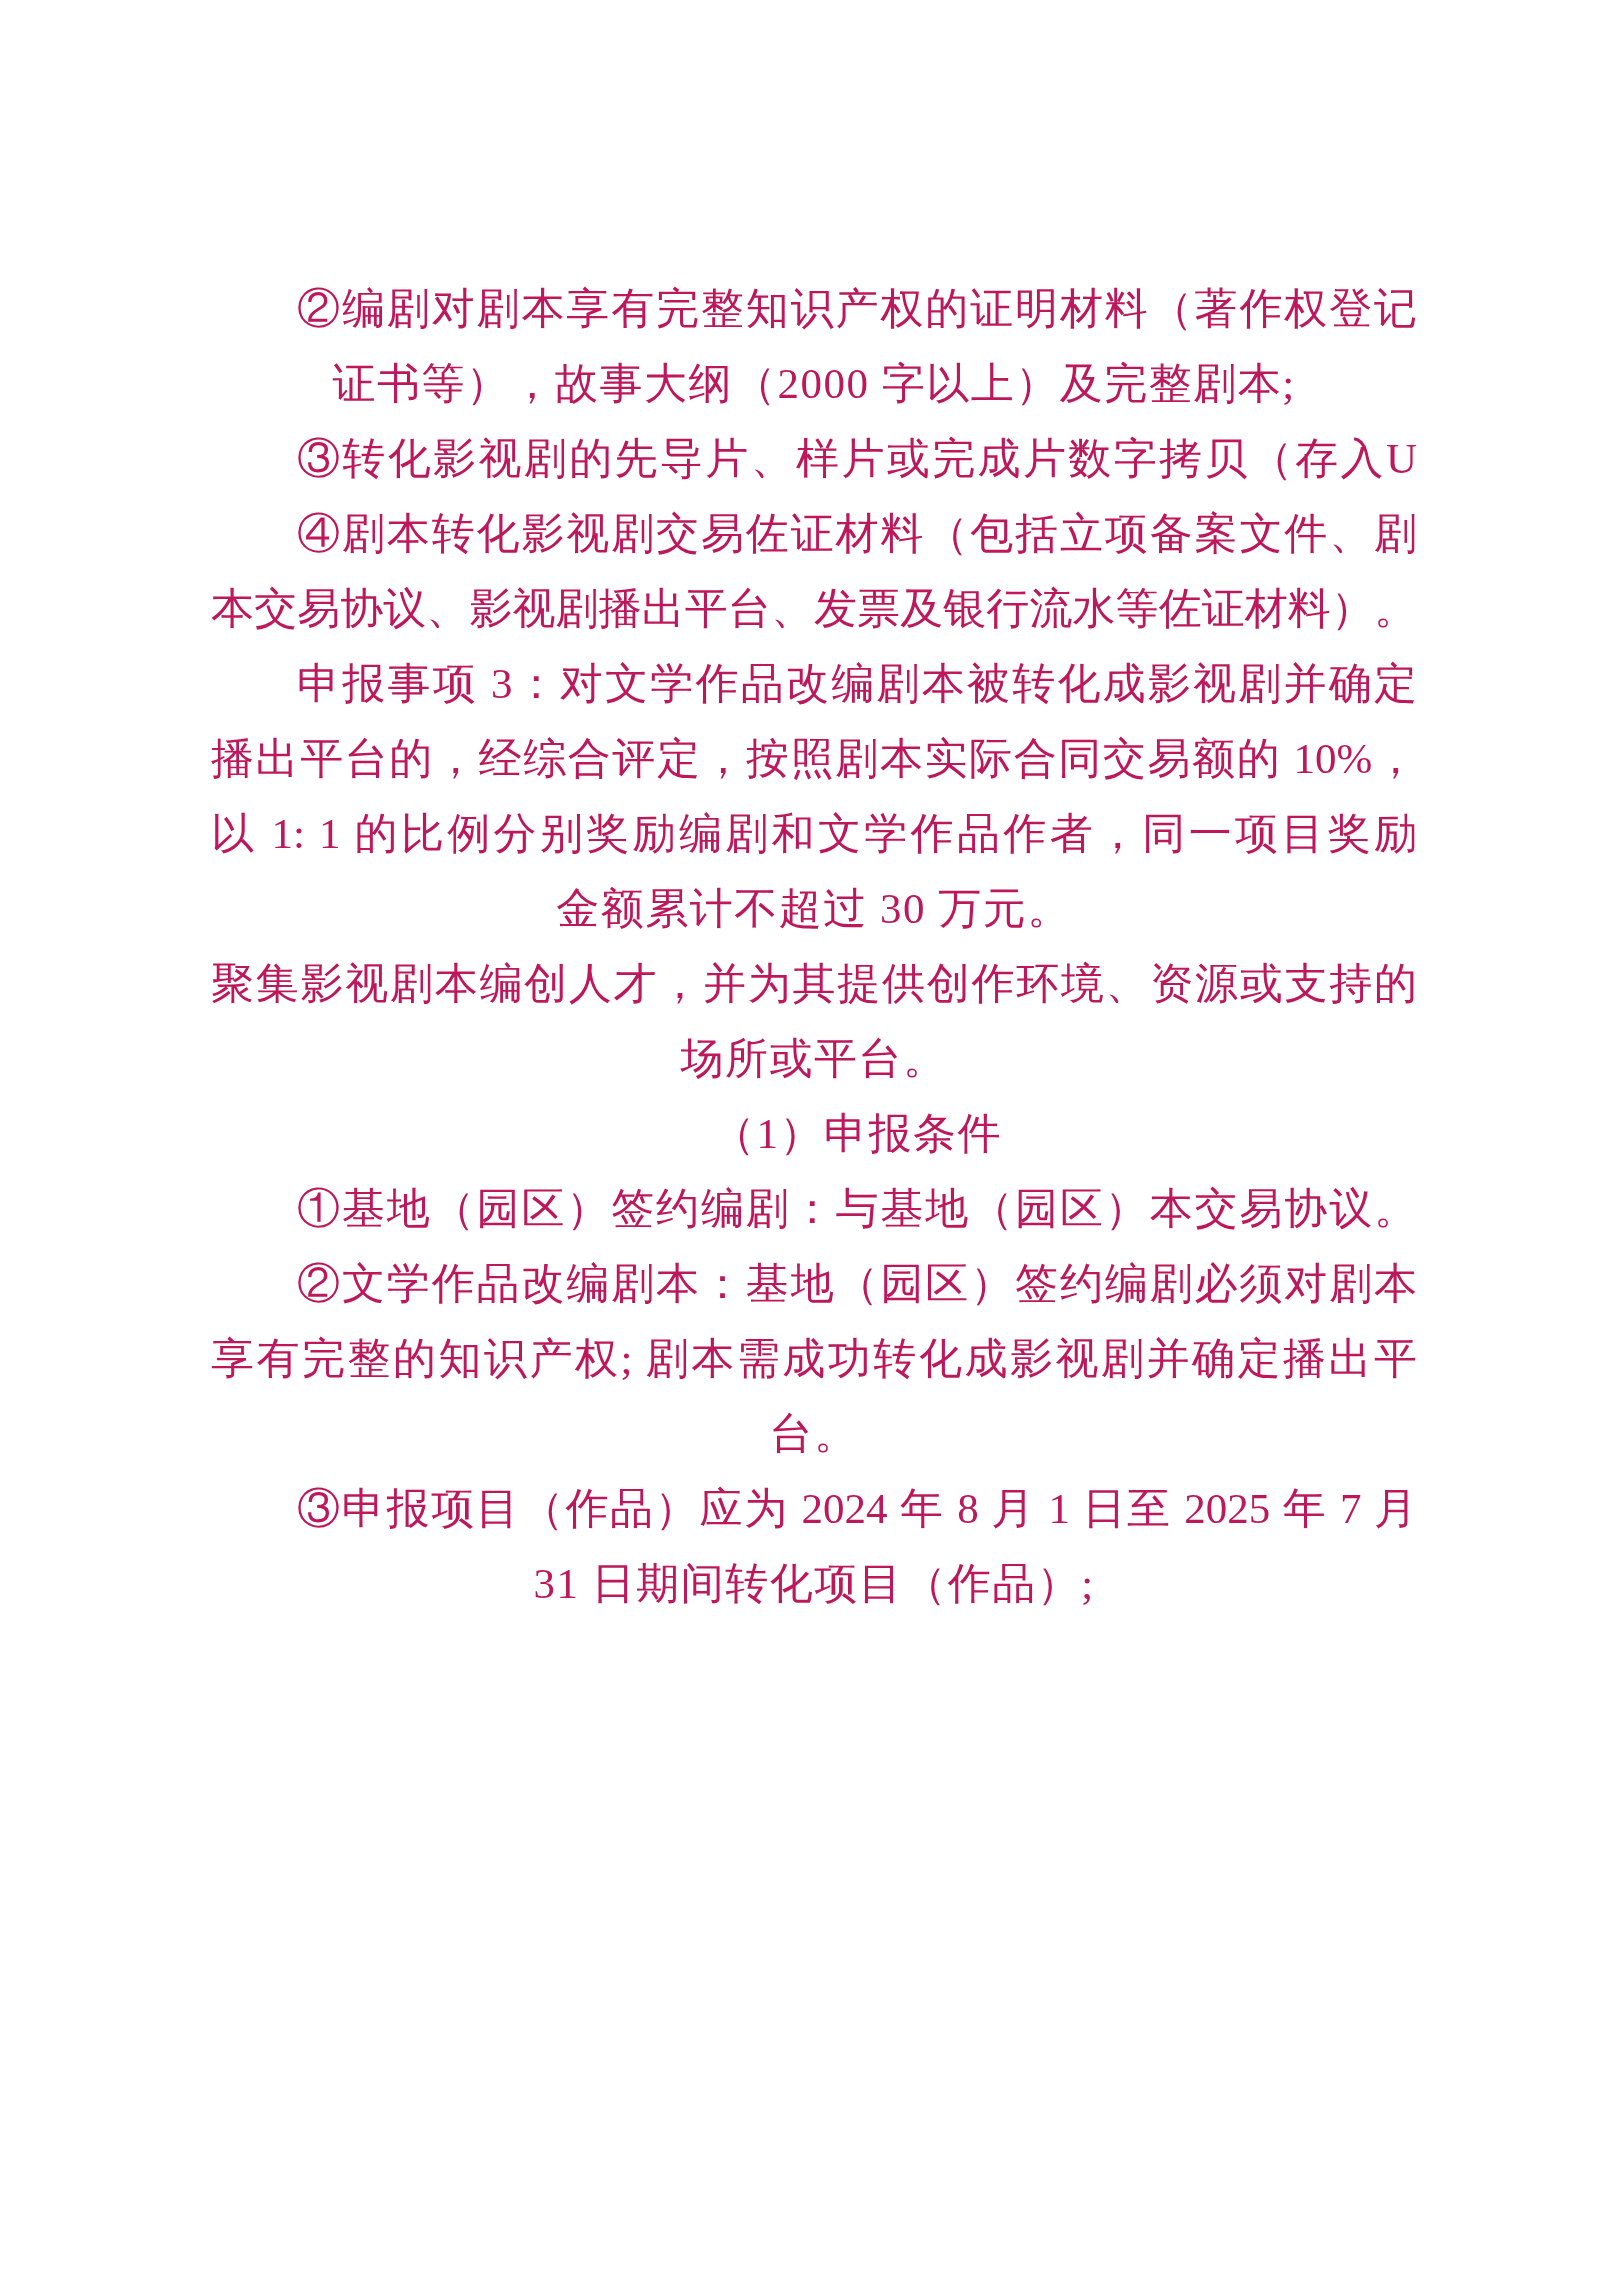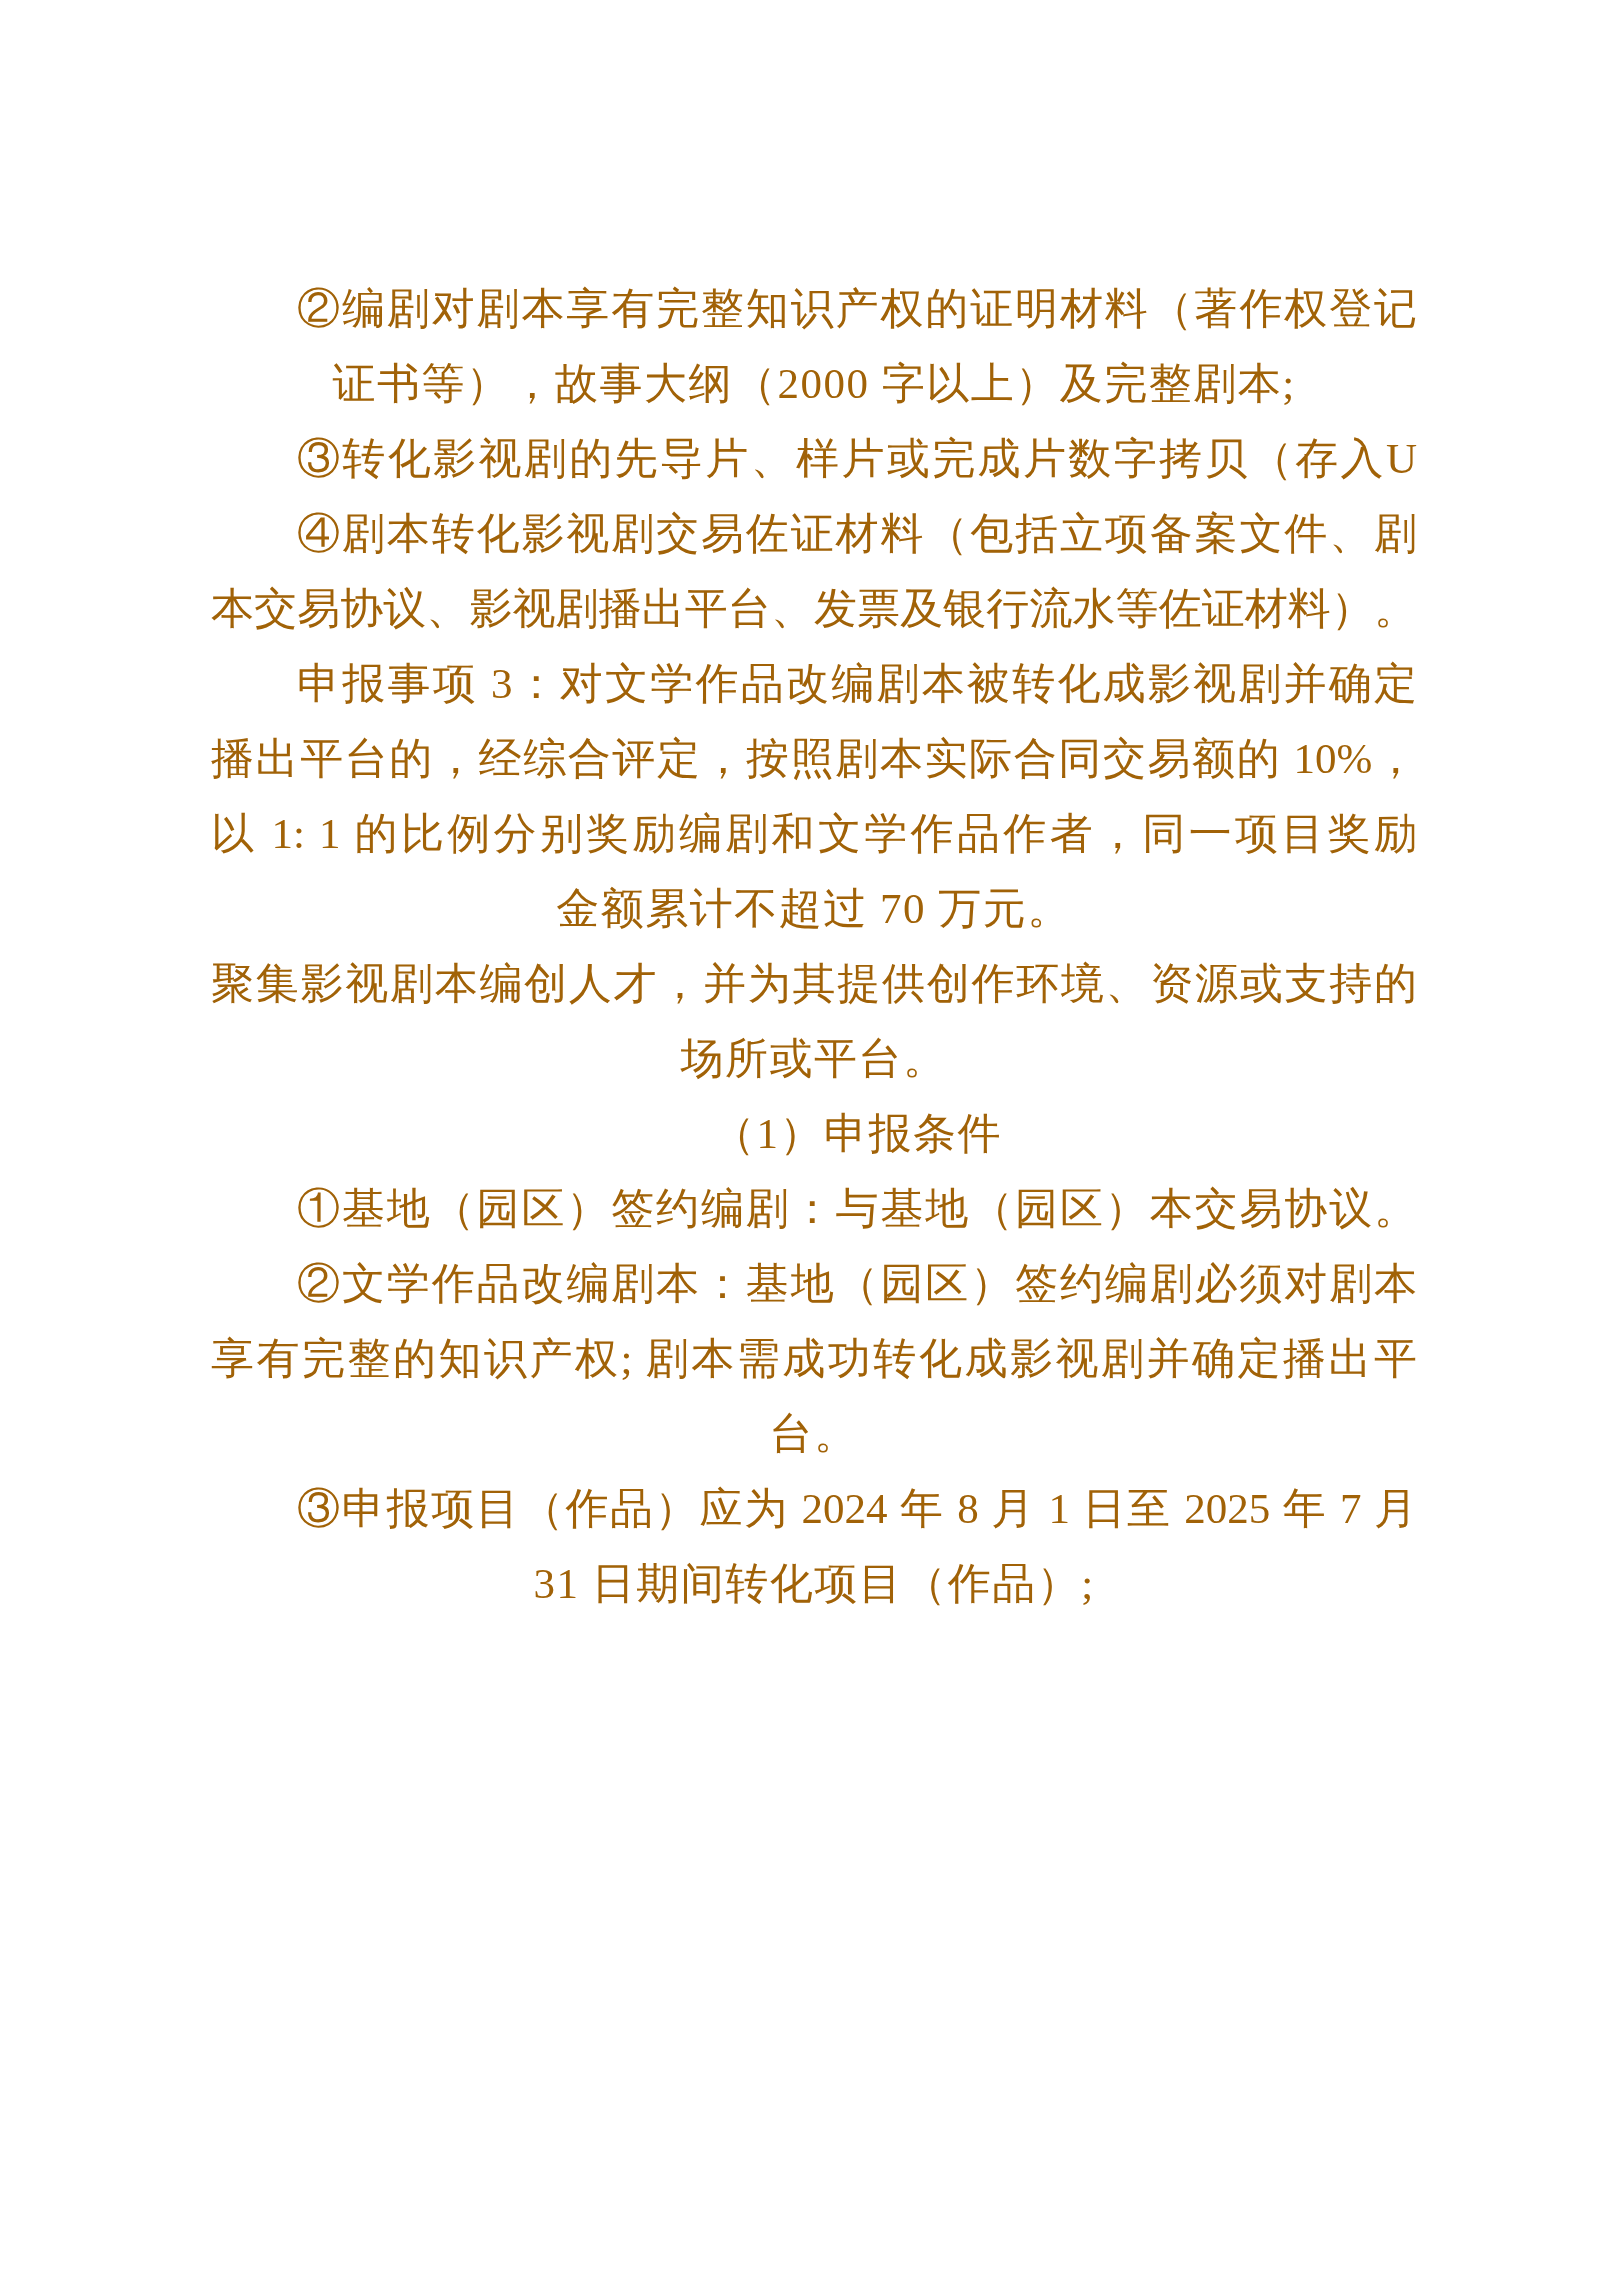--- a/index.html
+++ b/index.html
@@ -5,21 +5,21 @@
   html, body {
     margin: 0;
     padding: 0;
     background: #ffffff;
   }
   .page {
     position: relative;
     width: 1621px;
     height: 1617px;
     background: #ffffff;
-    color: #a16207;
+    color: #be185d;
     font-family: "Liberation Serif", "DejaVu Serif", serif;
     overflow: hidden;
   }
   .text-block {
     position: absolute;
     left: 211px;
     top: 271px;
     width: 1206px;
   }
   .line {
@@ -62,21 +62,21 @@
 <div class="page">
   <div class="text-block">
       <div class="line indent justify">②编剧对剧本享有完整知识产权的证明材料（著作权登记</div>
       <div class="line">证书等），故事大纲（2000 字以上）及完整剧本;</div>
       <div class="line indent justify">③转化影视剧的先导片、样片或完成片数字拷贝（存入U</div>
       <div class="line indent justify">④剧本转化影视剧交易佐证材料（包括立项备案文件、剧</div>
       <div class="line justify">本交易协议、影视剧播出平台、发票及银行流水等佐证材料）。</div>
       <div class="line indent justify">申报事项 3：对文学作品改编剧本被转化成影视剧并确定</div>
       <div class="line justify">播出平台的，经综合评定，按照剧本实际合同交易额的 10%，</div>
       <div class="line justify">以 1: 1 的比例分别奖励编剧和文学作品作者，同一项目奖励</div>
-      <div class="line">金额累计不超过 70 万元。</div>
+      <div class="line">金额累计不超过 30 万元。</div>
       <div class="line justify">聚集影视剧本编创人才，并为其提供创作环境、资源或支持的</div>
       <div class="line">场所或平台。</div>
       <div class="line indent">（1）申报条件</div>
       <div class="line indent justify">①基地（园区）签约编剧：与基地（园区）本交易协议。</div>
       <div class="line indent justify">②文学作品改编剧本：基地（园区）签约编剧必须对剧本</div>
       <div class="line justify">享有完整的知识产权; 剧本需成功转化成影视剧并确定播出平</div>
       <div class="line">台。</div>
       <div class="line indent justify">③申报项目（作品）应为 2024 年 8 月 1 日至 2025 年 7 月</div>
       <div class="line">31 日期间转化项目（作品）;</div>
       <div class="line indent">影视剧播出平台</div>

